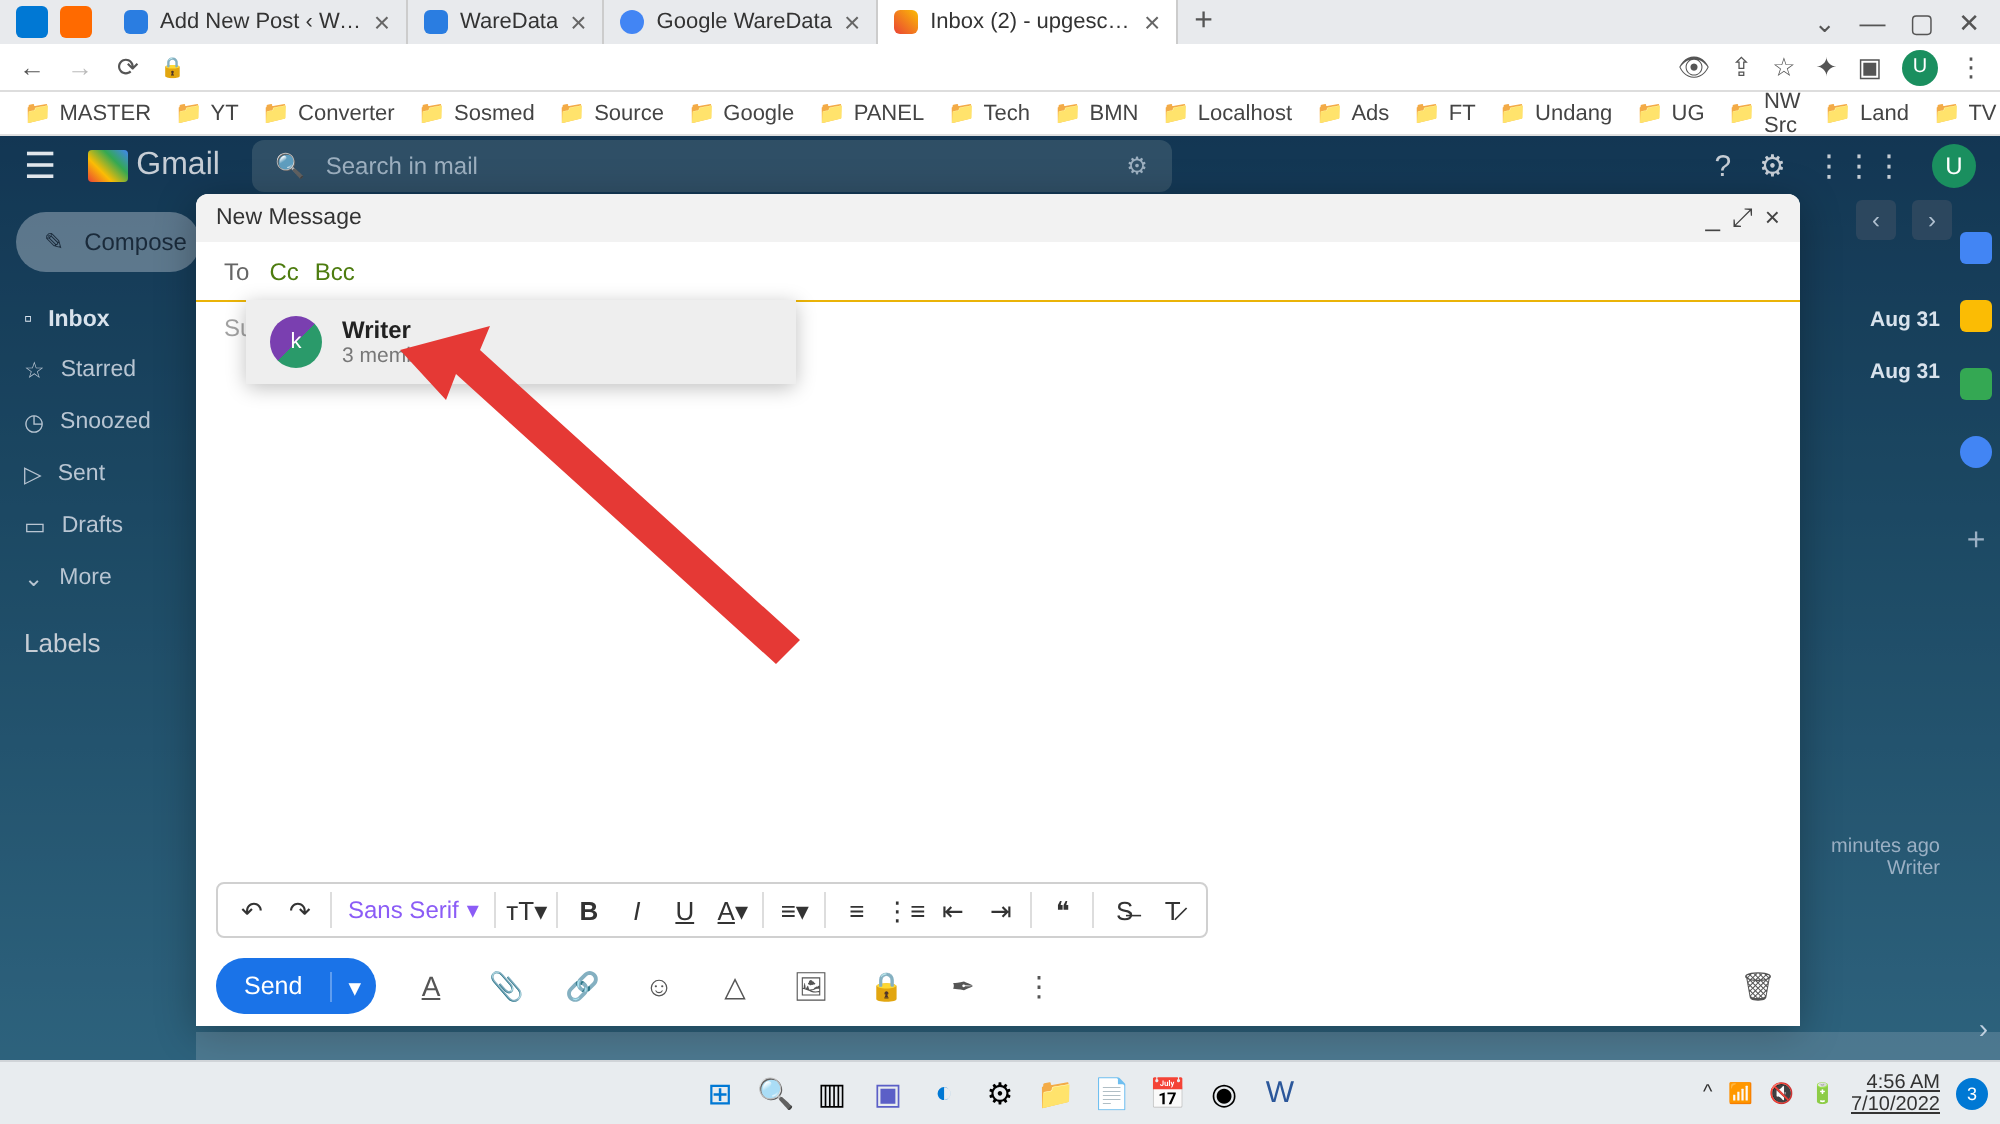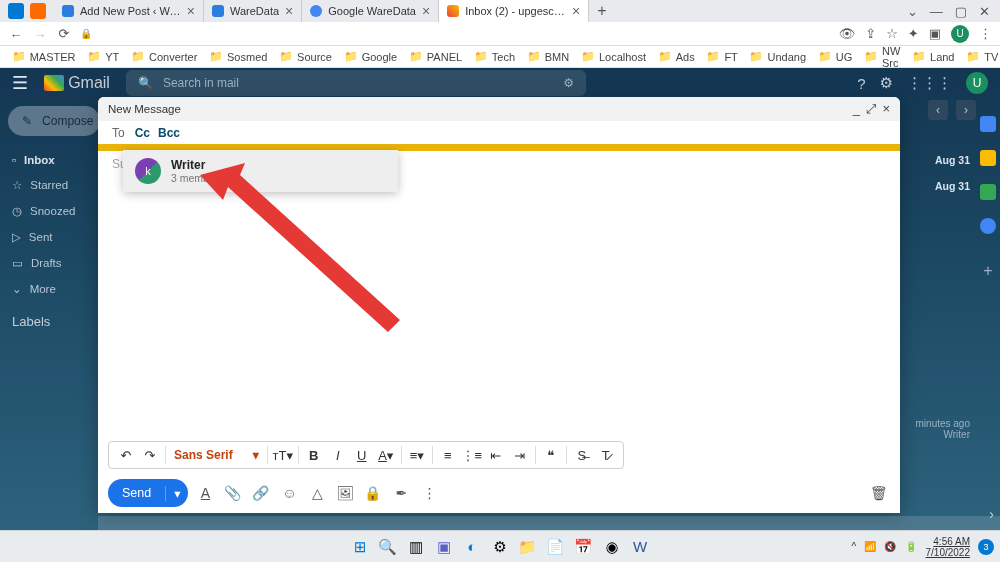--- a/index.html
+++ b/index.html
@@ -58,33 +58,33 @@
 .rside { position: absolute; right: 0; top: 32px; width: 24px; bottom: 10px; display:flex; flex-direction:column; align-items:center; gap:18px; padding-top:16px; }
 .rside-ic { width:16px; height:16px; border-radius:3px; }
 .rside-plus { color:#9bb0c4; font-size:16px; margin-top:10px; }
 .bottom-arrow { position:absolute; right:6px; bottom:8px; color:#c0d0e0; font-size:14px; }
 
 
 .compose-dialog { position: absolute; left: 98px; top: 97px; width: 802px; height: 416px; background: #fff; box-shadow: 0 4px 20px rgba(0,0,0,0.3); display:flex; flex-direction:column; border-radius: 6px 6px 0 0; }
 .dialog-hdr { background: #f2f2f2; height: 24px; display:flex; align-items:center; justify-content:space-between; padding: 0 10px; font-size: 11.5px; color:#333; border-radius: 6px 6px 0 0; }
 .dialog-ctrls { display:flex; gap:6px; color:#444; }
 .dialog-ctrls span { cursor:pointer; font-size:13px; }
-.to-row { height: 30px; border-bottom: 7px solid #eab308; display:flex; align-items:center; padding: 0 14px; font-size:12px; gap:10px; }
+.to-row { height: 30px; border-bottom: 1px solid #eab308; display:flex; align-items:center; padding: 0 14px; font-size:12px; gap:10px; }
 .to-lbl { color:#666; }
 .to-input { border:none; outline:none; flex:1; font-size:12px; }
-.cc-bcc { display:flex; gap:8px; color:#0c4a6e; font-size:12px;font-weight:bold; }
+.cc-bcc { display:flex; gap:8px; color:#4d7c0f; font-size:12px; }
 .subject-row { height: 26px; display:flex; align-items:center; padding:0 14px; font-size:12px; color:#666; }
 .body-area { flex:1; }
 
 .fmt-toolbar { border: 1px solid #d0d0d0; border-radius: 4px; margin: 4px 10px; height: 28px; display:flex; align-items:center; gap:2px; padding:0 6px; width: fit-content; }
 .fmt-btn { width: 22px; height: 22px; display:flex; align-items:center; justify-content:center; font-size:13px; color:#333; cursor:pointer; }
 .fmt-sep { width:1px; height:18px; background:#ddd; margin:0 2px; }
-.font-sel { font-size:12px; color:#c2410c; padding:0 4px; display:flex; align-items:center; gap:20px;font-weight:bold; }
-
-.send-row { height: 40px; display:flex; align-items:center; gap:6px; padding: 0 10px; }
+.font-sel { font-size:12px; color:#8b5cf6; padding:0 4px; display:flex; align-items:center; gap:4px; }
+
+.send-row { height: 40px; display:flex; align-items:center; gap:16px; padding: 0 10px; }
 .send-btn { background:#1a73e8; color:#fff; border-radius: 18px; height: 28px; display:flex; align-items:center; font-size:12.5px; font-weight:500; }
 .send-main { padding: 0 14px; }
 .send-drop { padding: 0 8px; border-left: 1px solid rgba(255,255,255,0.3); }
 .action-ic { width:22px; height:22px; display:flex; align-items:center; justify-content:center; color:#555; font-size:14px; cursor:pointer; }
 .trash { margin-left:auto; }
 
 
 .suggest { position:absolute; left:123px; top:150px; width:275px; background:#fff; box-shadow: 0 2px 10px rgba(0,0,0,0.25); border-radius: 0 0 4px 4px; z-index: 20; }
 .suggest-item { display:flex; align-items:center; gap:10px; padding: 8px 12px; background:#eee; }
 .suggest-avatar { width:26px; height:26px; border-radius:50%; background: linear-gradient(135deg,#7a3fb0 50%,#2a9a6a 50%); color:#fff; font-size:11px; display:flex; align-items:center; justify-content:center; position:relative; }

